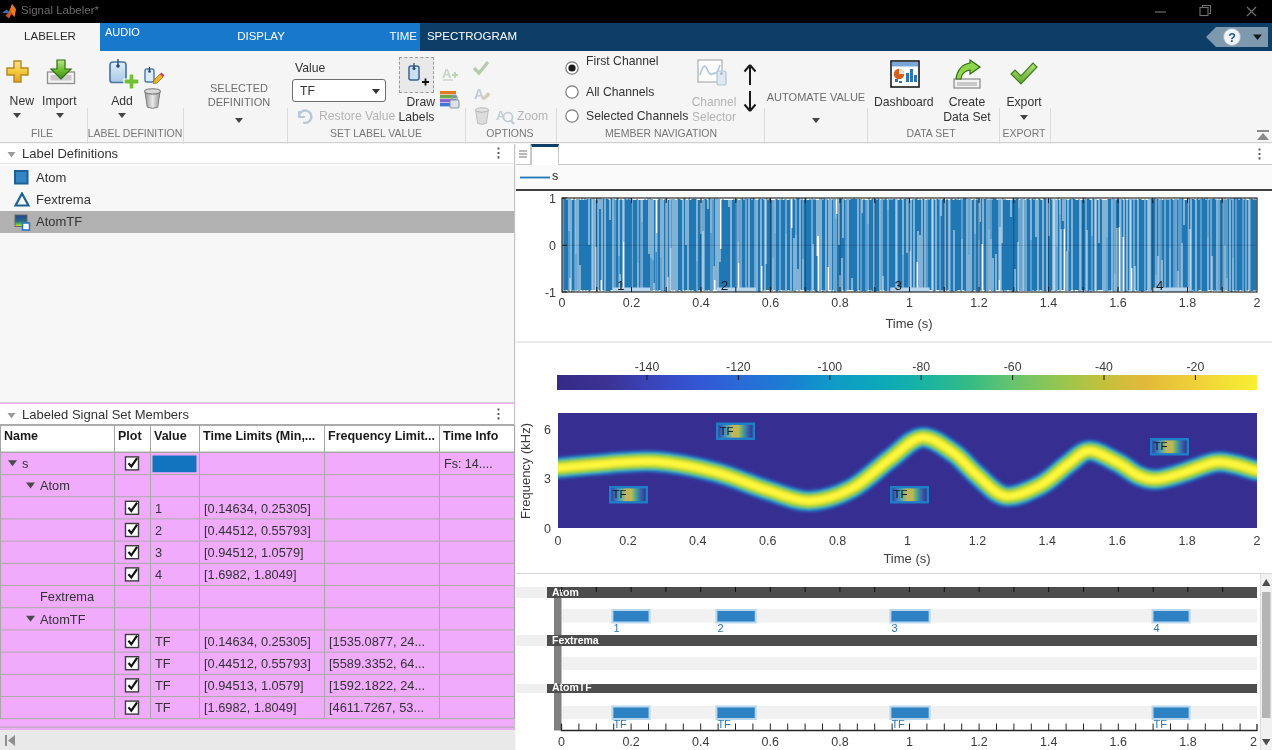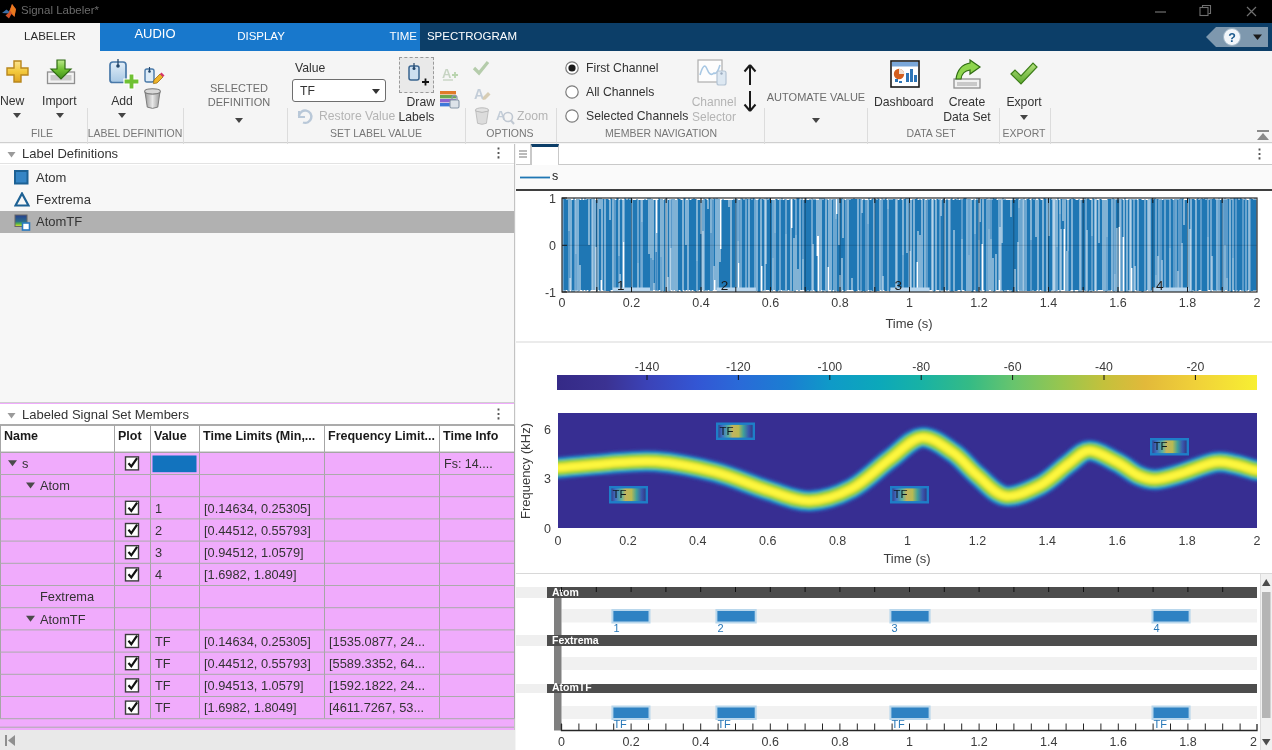--- a/index.html
+++ b/index.html
@@ -22,21 +22,21 @@
    <rect x="51" y="7.5" width="8" height="8" fill="none" stroke="#707070" stroke-width="1.1"></rect>
    <path d="M53.5 7.5 v-2 h8 v8 h-2" fill="none" stroke="#707070" stroke-width="1.1"></path>
    <path d="M98 7 l9 9 M107 7 l-9 9" stroke="#707070" stroke-width="1.2"></path>
  </svg>
 </div>
 
 <div class="abs" style="left:0;top:23px;width:1272px;height:28px;background:#0c3e68">
  <div class="abs" style="left:0;top:0;width:420px;height:28px;background:#1878cc"></div>
  <div class="abs" style="left:0;top:0;width:100px;height:28px;background:#f5f5f5"></div>
  <div class="abs" style="left:0;top:7px;width:100px;text-align:center;font-size:11.5px;color:#2b2b2b">LABELER</div>
- <div class="abs" style="left:105px;top:3px;width:100px;text-align:center;font-size:13px;color:#fff">AUDIO</div>
+ <div class="abs" style="left:105px;top:3px;width:100px;font-size:11px;color:#fff">AUDIO</div>
  <div class="abs" style="left:211px;top:7px;width:100px;text-align:center;font-size:11.5px;color:#fff">DISPLAY</div>
  <div class="abs" style="left:317px;top:7px;width:100px;text-align:right;font-size:11.5px;color:#fff">TIME</div>
  <div class="abs" style="left:422px;top:7px;width:100px;text-align:center;font-size:11.5px;color:#fff">SPECTROGRAM</div>
  <svg class="abs" style="left:1204px;top:4px" width="66" height="21" viewBox="0 0 66 21">
    <path d="M12 0 H64 V20 H12 L2 10 Z" fill="#7e98ae"></path>
    <circle cx="28" cy="10" r="8.5" fill="#f2f6fa" stroke="#9db4c6" stroke-width="1"></circle>
    <text x="28" y="14.5" font-size="12.5" font-weight="bold" fill="#1c5a8e" text-anchor="middle" font-family="Liberation Sans">?</text>
    <path d="M49 7.5 l4.5 5.5 4.5-5.5 z" fill="#1a1a1a"></path>
  </svg>
 </div>
@@ -62,21 +62,21 @@
  <svg class="abs" style="left:5px;top:8px" width="25" height="25" viewBox="0 0 25 25">
   <defs>
         <linearGradient id="gold" x1="0" y1="0" x2="0" y2="1">
    <stop offset="0" stop-color="#fbe391"></stop>
           <stop offset="0.5" stop-color="#f3c93c"></stop>
           <stop offset="1" stop-color="#dfa321"></stop>
         </linearGradient>
       </defs>
   <path d="M9 2 h7 v7 h7 v7 h-7 v7 h-7 v-7 h-7 v-7 h7 z" fill="url(#gold)" stroke="#b8861d" stroke-width="1.4"></path>
  </svg>
- <div class="lbl" style="left:0;top:43px;width:34px;text-align:left">New</div>
+ <div class="lbl" style="left:0;top:43px;width:34px;text-align:right">New</div>
  <div class="darr" style="left:17px;top:62px"></div>
  <svg class="abs" style="left:46px;top:8px" width="30" height="26" viewBox="0 0 30 26">
   <defs>
         <linearGradient id="grn" x1="0" y1="0" x2="0" y2="1">
    <stop offset="0" stop-color="#bce98c"></stop>
           <stop offset="0.5" stop-color="#6fc132"></stop>
           <stop offset="1" stop-color="#3f8d1a"></stop>
         </linearGradient>
       </defs>
   <rect x="1.5" y="13" width="27" height="11.5" fill="#f2f2f2" stroke="#909090" stroke-width="1.3"></rect>
@@ -178,21 +178,21 @@
       <circle cx="7" cy="7" r="6.2" fill="#fff" stroke="#7c7c7c" stroke-width="1.2"></circle>
       <circle cx="7" cy="7" r="3.6" fill="#1a1a1a"></circle>
     </svg>
 <svg class="abs" style="left:565px;top:34px" width="14" height="14" viewBox="0 0 14 14">
       <circle cx="7" cy="7" r="6.2" fill="#fff" stroke="#7c7c7c" stroke-width="1.2"></circle>
     </svg>
 <svg class="abs" style="left:565px;top:58px" width="14" height="14" viewBox="0 0 14 14">
       <circle cx="7" cy="7" r="6.2" fill="#fff" stroke="#7c7c7c" stroke-width="1.2"></circle>
     </svg>
 
- <div class="lbl" style="left:586px;top:10px">First Channel</div>
+ <div class="lbl" style="left:586px;top:3px">First Channel</div>
  <div class="lbl" style="left:586px;top:34px">All Channels</div>
  <div class="lbl" style="left:586px;top:58px">Selected Channels</div>
  <svg class="abs" style="left:697px;top:8px" width="34" height="32" viewBox="0 0 34 32">
    <rect x="1" y="1" width="24" height="22" fill="#fdfdfd" stroke="#aeaeae" stroke-width="1.2"></rect>
    <path d="M3 16 Q7 2 10 10 T17 14 Q20 16 23 6" fill="none" stroke="#a8c8e4" stroke-width="1.6"></path>
    <path d="M20 14 Q20 12 22 12 L27 12 Q29 12 29 14 L29 24 Q29 26 27 26 L22 26 Q20 26 20 24 Z" fill="#dde8f2" stroke="#b4c4d4" stroke-width="1.2"></path>
    <circle cx="24.5" cy="14.5" r="1.2" fill="#9cacc0"></circle>
  </svg>
  <div class="abs" style="left:680px;top:44px;width:68px;text-align:center;font-size:12px;color:#b4b4b4;line-height:14.5px">Channel<br>Selector</div>
  <svg class="abs" style="left:741px;top:10px" width="18" height="60" viewBox="0 0 18 60">

